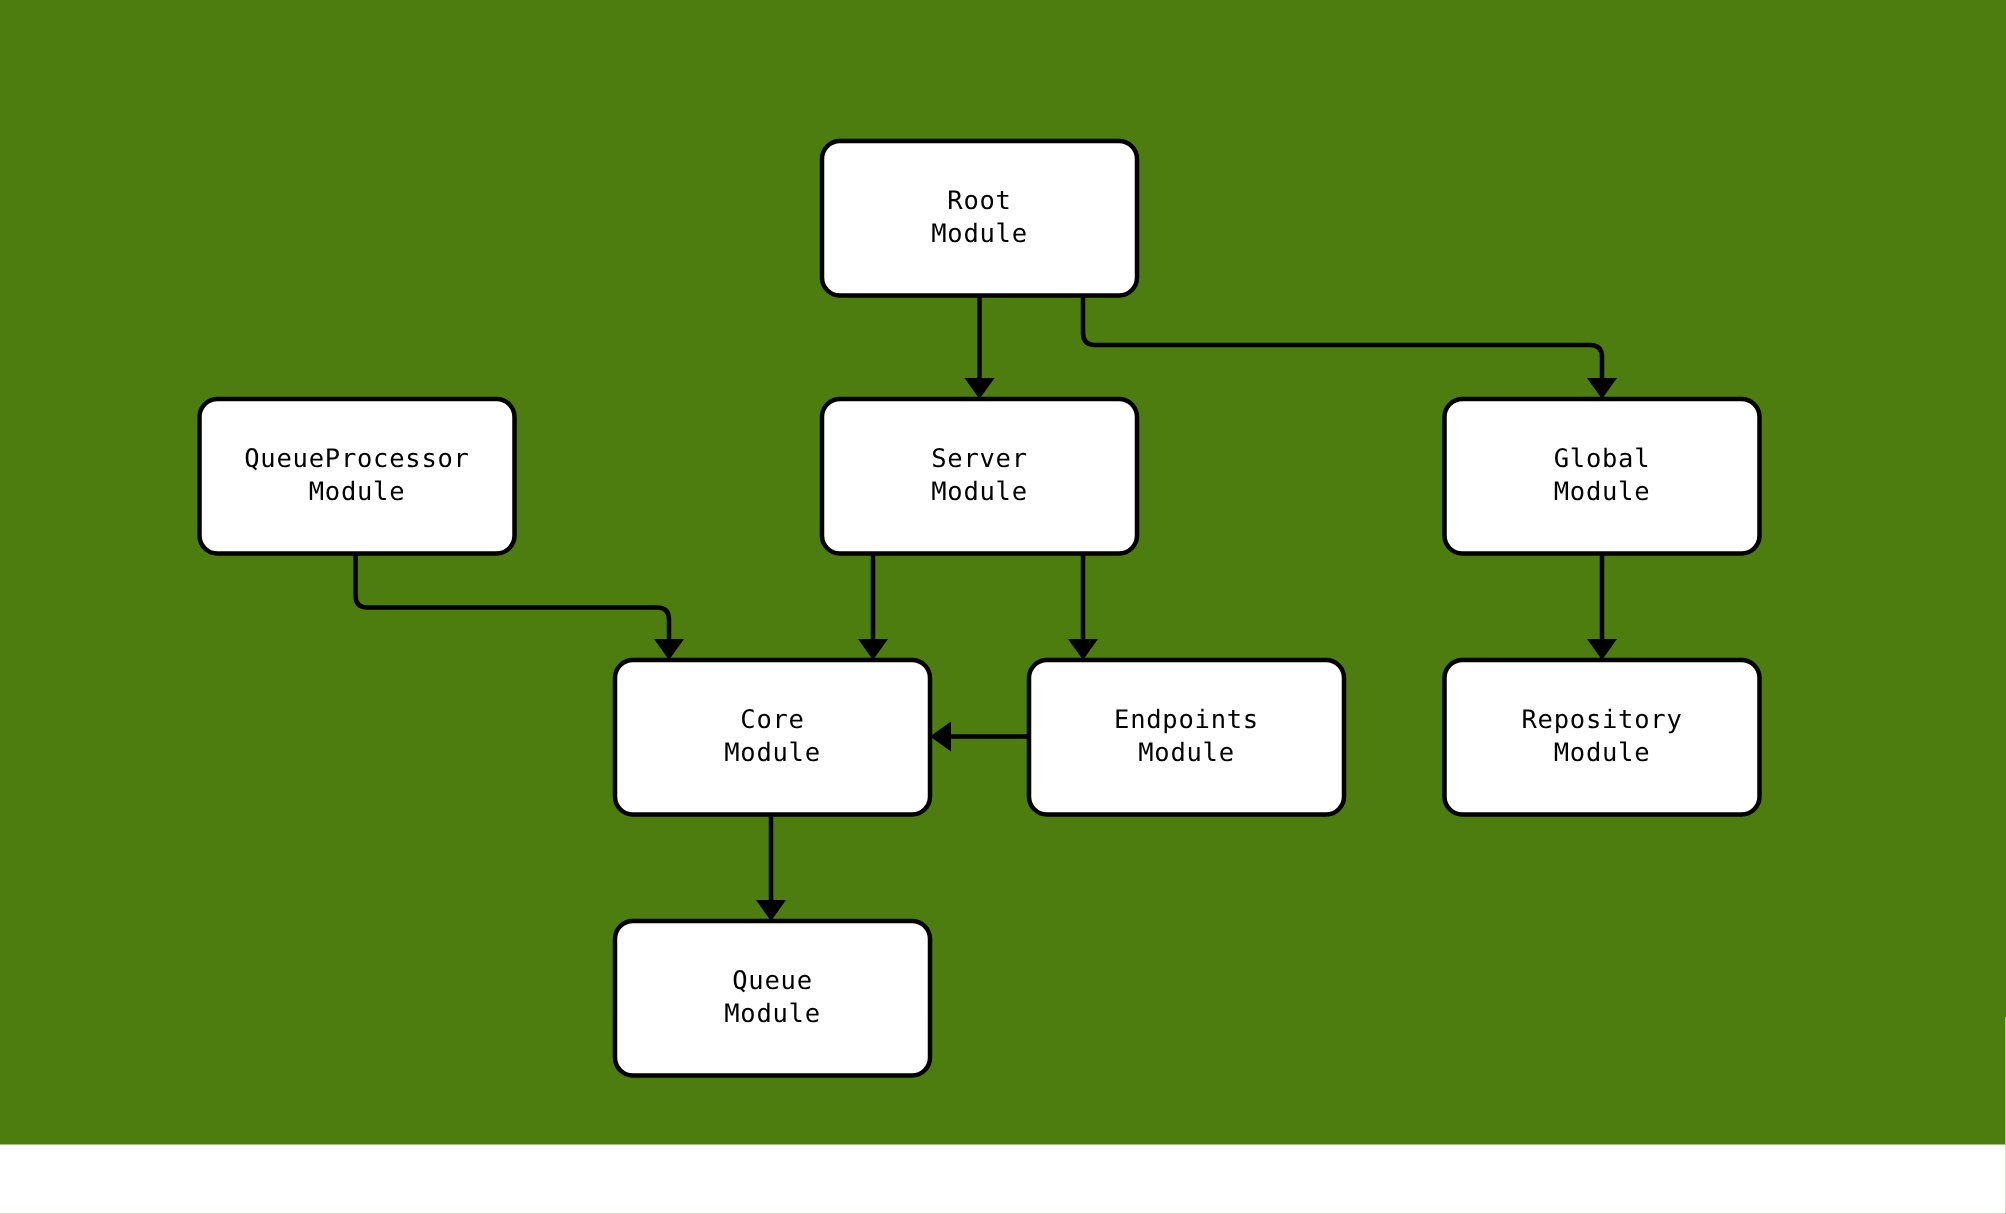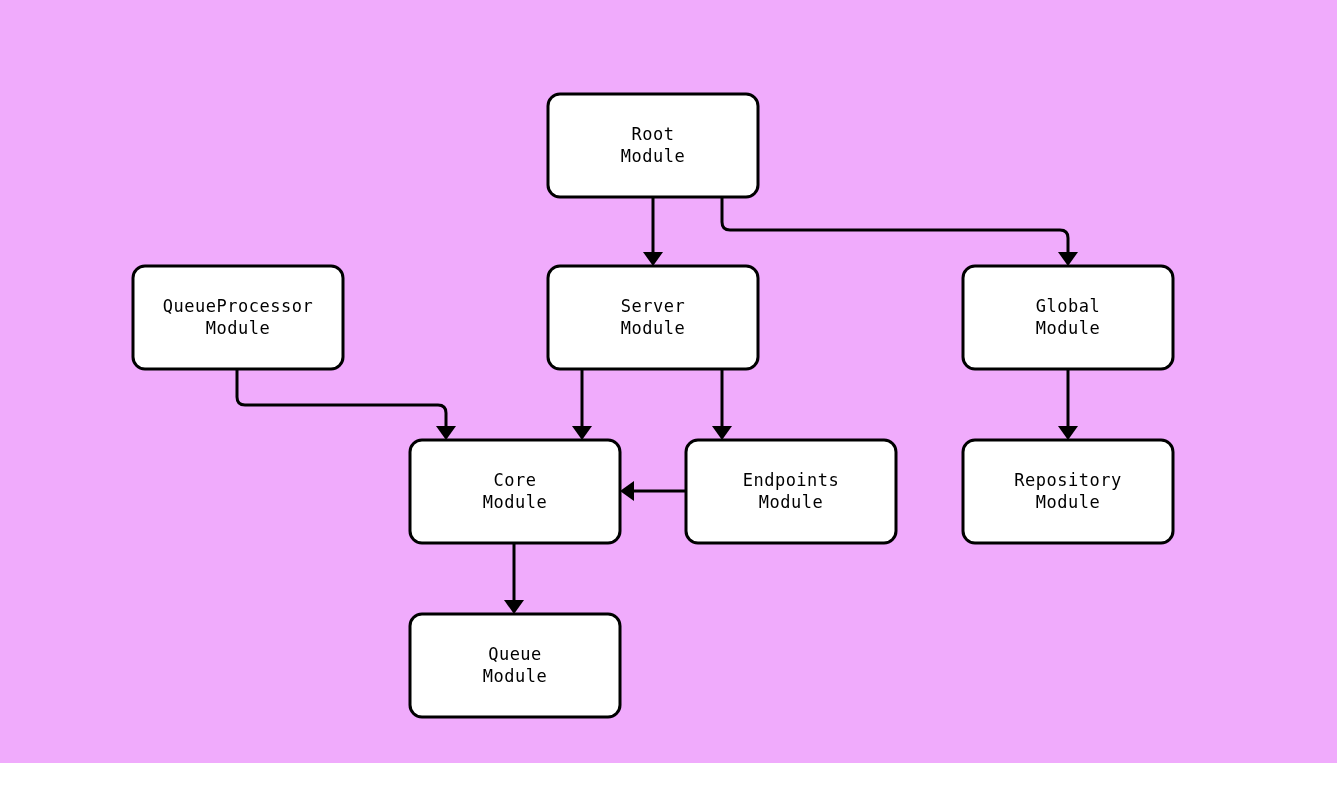--- a/index.html
+++ b/index.html
@@ -10,21 +10,21 @@
   body {
     width: 1337px;
     height: 809px;
     font-family: "DejaVu Sans Mono", monospace;
     overflow: hidden;
   }
   #diagram-root {
     position: relative;
     width: 1337px;
     height: 763px;
-    background: #f0abfc;
+    background: #4d7c0f;
   }
   svg#diagram-svg {
     display: block;
     width: 1337px;
     height: 809px;
   }
   .node-box {
     fill: #ffffff;
     stroke: #000000;
     stroke-width: 3;

